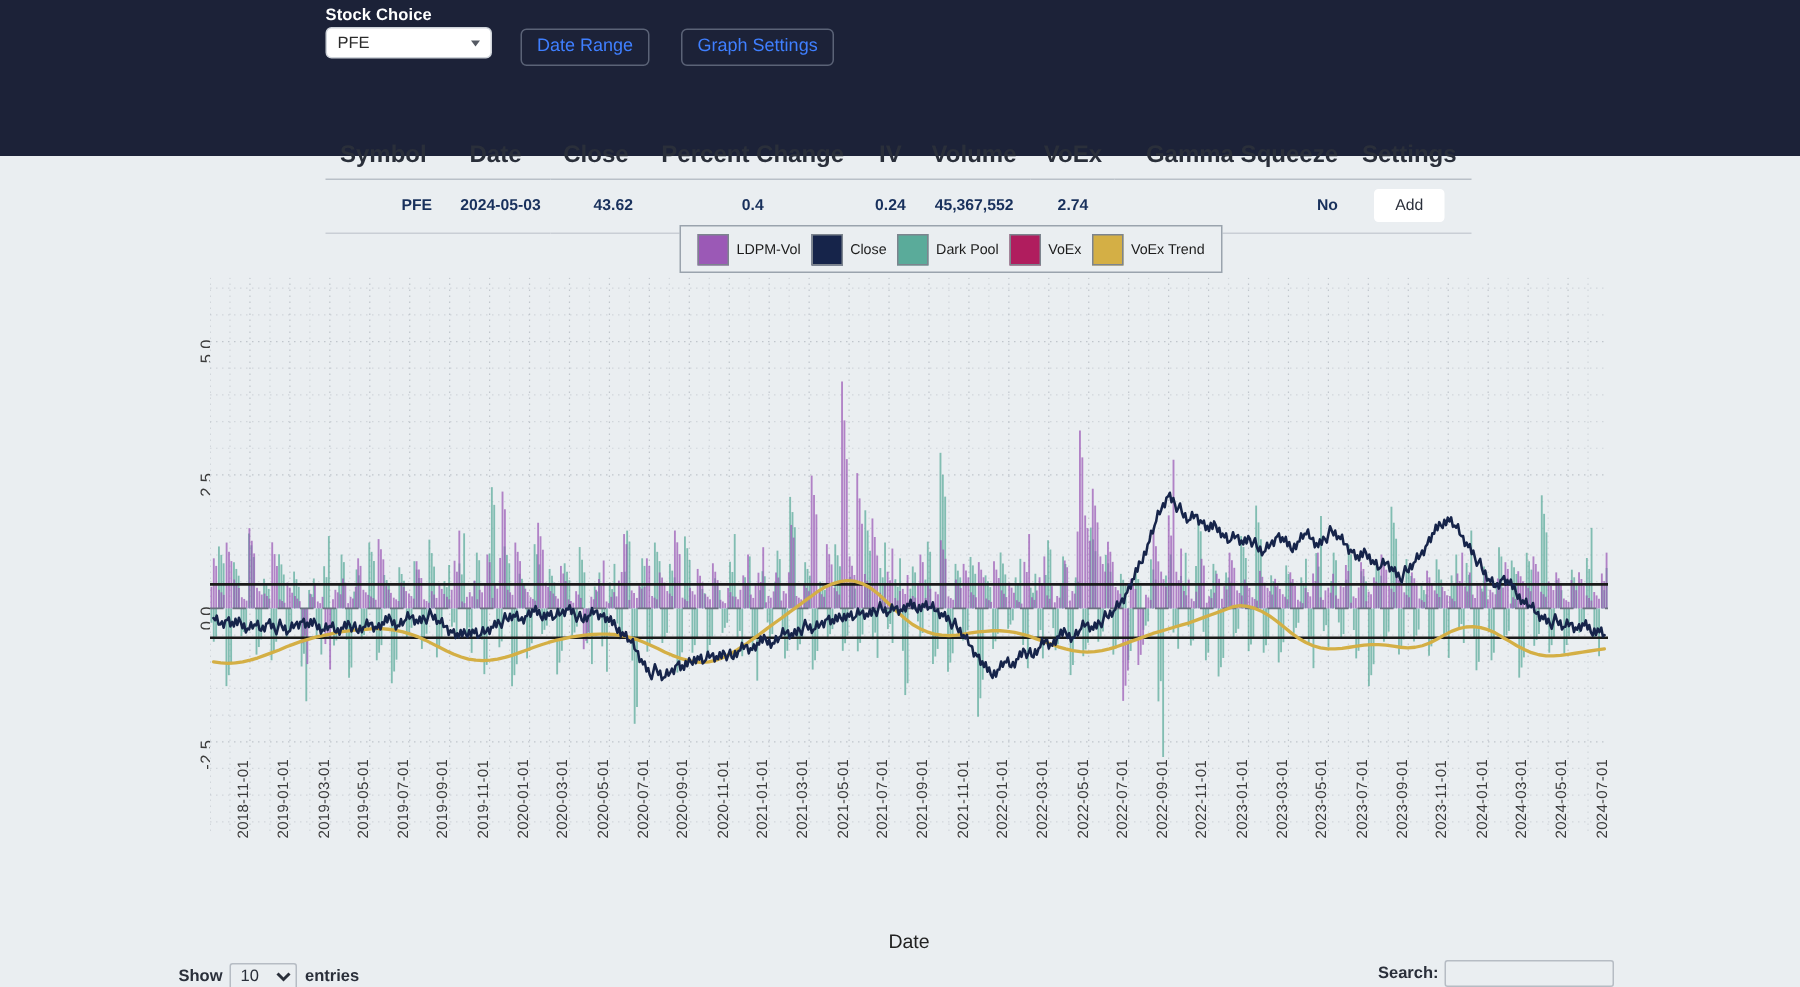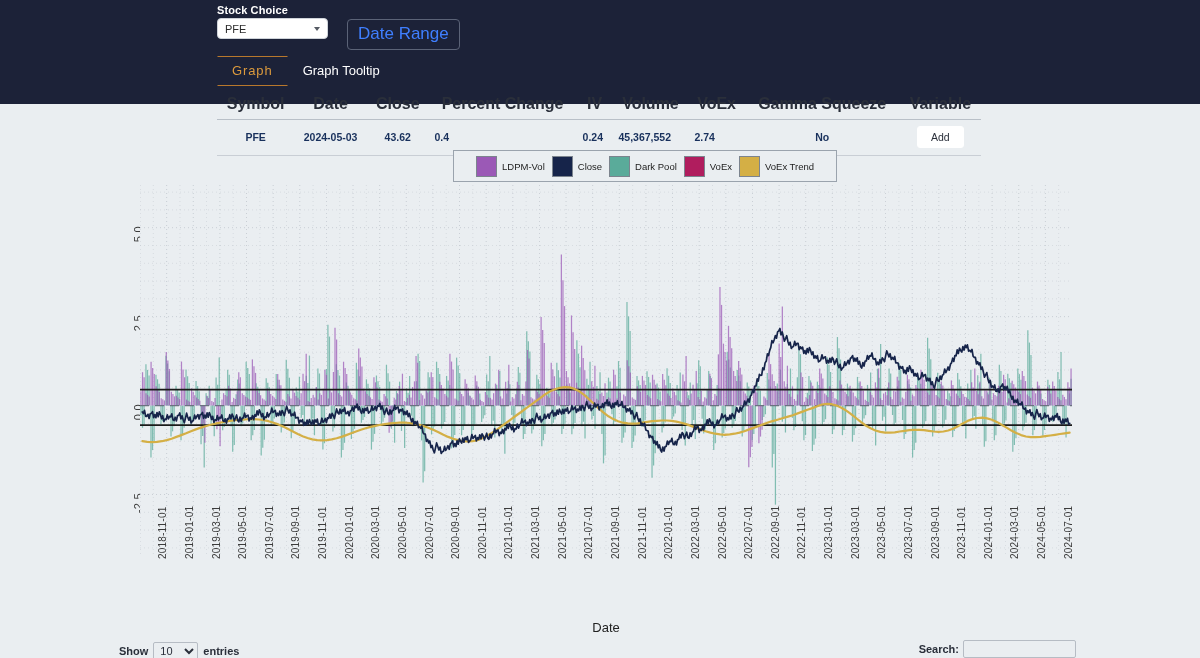--- a/index.html
+++ b/index.html
@@ -29,21 +29,21 @@
     border:1px solid #cfd4da; border-radius:4px;
     display:flex; align-items:center; justify-content:space-between;
     padding:0 7px; font-size:11px; color:#2b2b2b; cursor:pointer;
   }
   .stock-select .caret {
     width:0;height:0;border-left:3.5px solid transparent;
     border-right:3.5px solid transparent;border-top:4px solid #555a63;
   }
   .hbtn {
     background:transparent; border:1px solid #5b6377; border-radius:4px;
-    color:#3f7fff; font-size:17px; font-family:"Liberation Sans",sans-serif;
+    color:#3f7fff; font-size:12px; font-family:"Liberation Sans",sans-serif;
     padding:4px 10px 5px 10px; cursor:pointer; line-height:1.15;
     white-space:nowrap; margin-top:1px;
   }
   .hbtn + .hbtn { margin-left:2px; }
 
   #tabs { position:absolute; left:217px; top:56px; display:flex; align-items:stretch; }
   .tab {
     font-size:13px; padding:6px 14px 6px 14px; cursor:pointer;
     color:#ffffff; background:transparent; border:1px solid transparent;
     line-height:1.25;
@@ -59,34 +59,34 @@
   th {
     font-size:16px; font-weight:bold; color:#2a2f3a;
     border-bottom:1px solid #b9c0c8; padding:4px 6px 6px 6px;
     white-space:nowrap;
   }
   td {
     font-size:10.5px; color:#18305c; font-weight:bold;
     border-bottom:1px solid #c9ced5; padding:6px 6px 7px 6px;
     white-space:nowrap;
   }
-  .num { text-align:left; }
+  .num { text-align:center; }
   .ctr { text-align:center; }
-  .lft { text-align:center; }
+  .lft { text-align:right; }
   .add-btn {
     background:#ffffff; border:1px solid #ffffff; border-radius:3px;
     font-size:10.5px; color:#2a2f3a; font-weight:normal;
     padding:4px 13px; cursor:pointer; font-family:"Liberation Sans",sans-serif;
   }
 
   
   #legend {
     position:absolute; left:453px; top:150px;
     border:1px solid #9aa3ad; background:#eaeef1;
-    display:flex; align-items:center; gap:0; padding:3px 22px; height:32px;
+    display:flex; align-items:center; gap:0; padding:3px 11px; height:32px;
   }
   .lg-item { display:flex; align-items:center; margin-right:7px; }
   .lg-item:last-child { margin-right:0; }
   .sw { width:21px; height:21px; border:1px solid #7c848e; }
   .lg-lab { font-size:9.5px; color:#1c1c1c; margin-left:5px; white-space:nowrap; }
 
   
   #chart-area { position:absolute; left:0; top:185px; width:1200px; height:455px; }
   #plot {
     position:absolute; left:140px; top:0; width:932px; height:370px;
@@ -137,41 +137,38 @@
 
 <div id="header">
   <div id="header-inner">
     <div class="stock-label">Stock Choice</div>
     <div class="ctrl-row">
       <div class="stock-select">
         <span>PFE</span>
         <span class="caret"></span>
       </div>
       <button class="hbtn">Date Range</button>
+      <button class="hbtn">Graph Settings</button>
     </div>
-  </div>
-  <div id="tabs">
-    <div class="tab active">Graph</div>
-    <div class="tab">Graph Tooltip</div>
   </div>
 </div>
 
 <div id="table-wrap">
   <table>
     <thead>
       <tr>
         <th class="ctr">Symbol</th>
         <th class="ctr">Date</th>
         <th class="ctr">Close</th>
         <th class="ctr">Percent Change</th>
         <th class="ctr">IV</th>
         <th class="ctr">Volume</th>
         <th class="ctr">VoEx</th>
         <th class="lft">Gamma Squeeze</th>
-        <th class="ctr">Variable</th>
+        <th class="ctr">Settings</th>
       </tr>
     </thead>
     <tbody>
       <tr>
         <td class="lft">PFE</td>
         <td class="lft">2024-05-03</td>
         <td class="lft">43.62</td>
         <td class="num">0.4</td>
         <td class="num">0.24</td>
         <td class="num">45,367,552</td>

